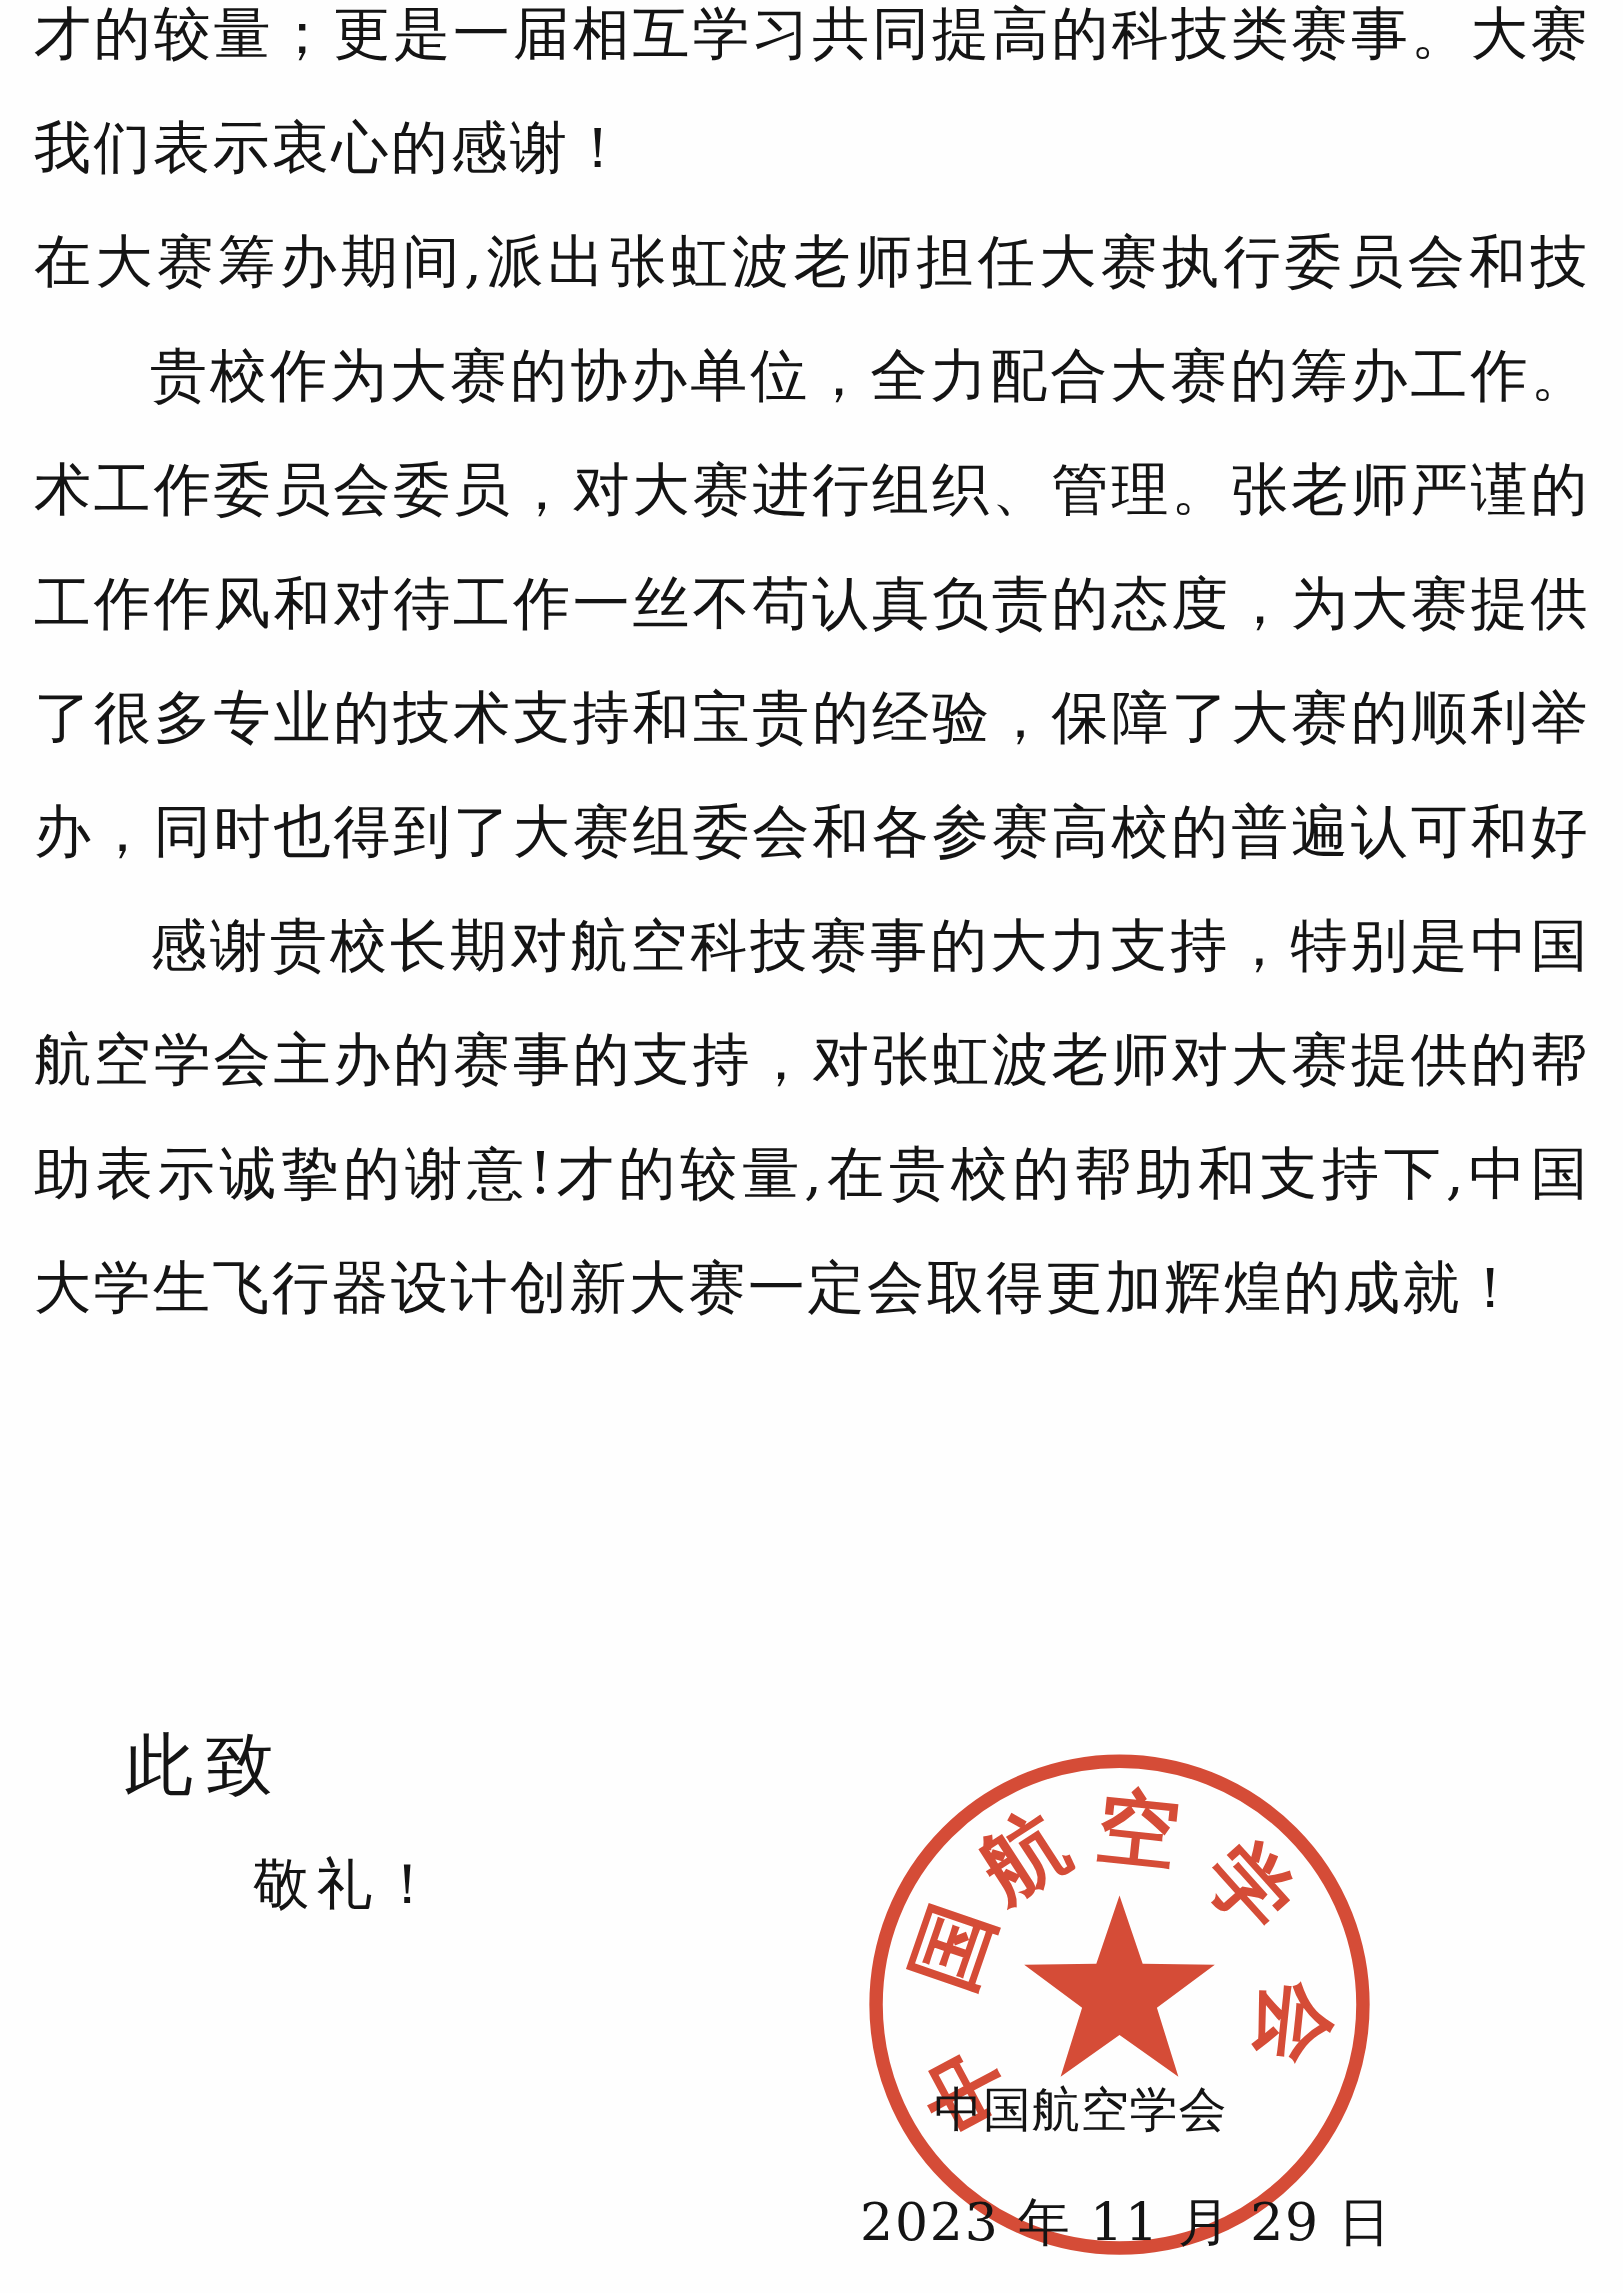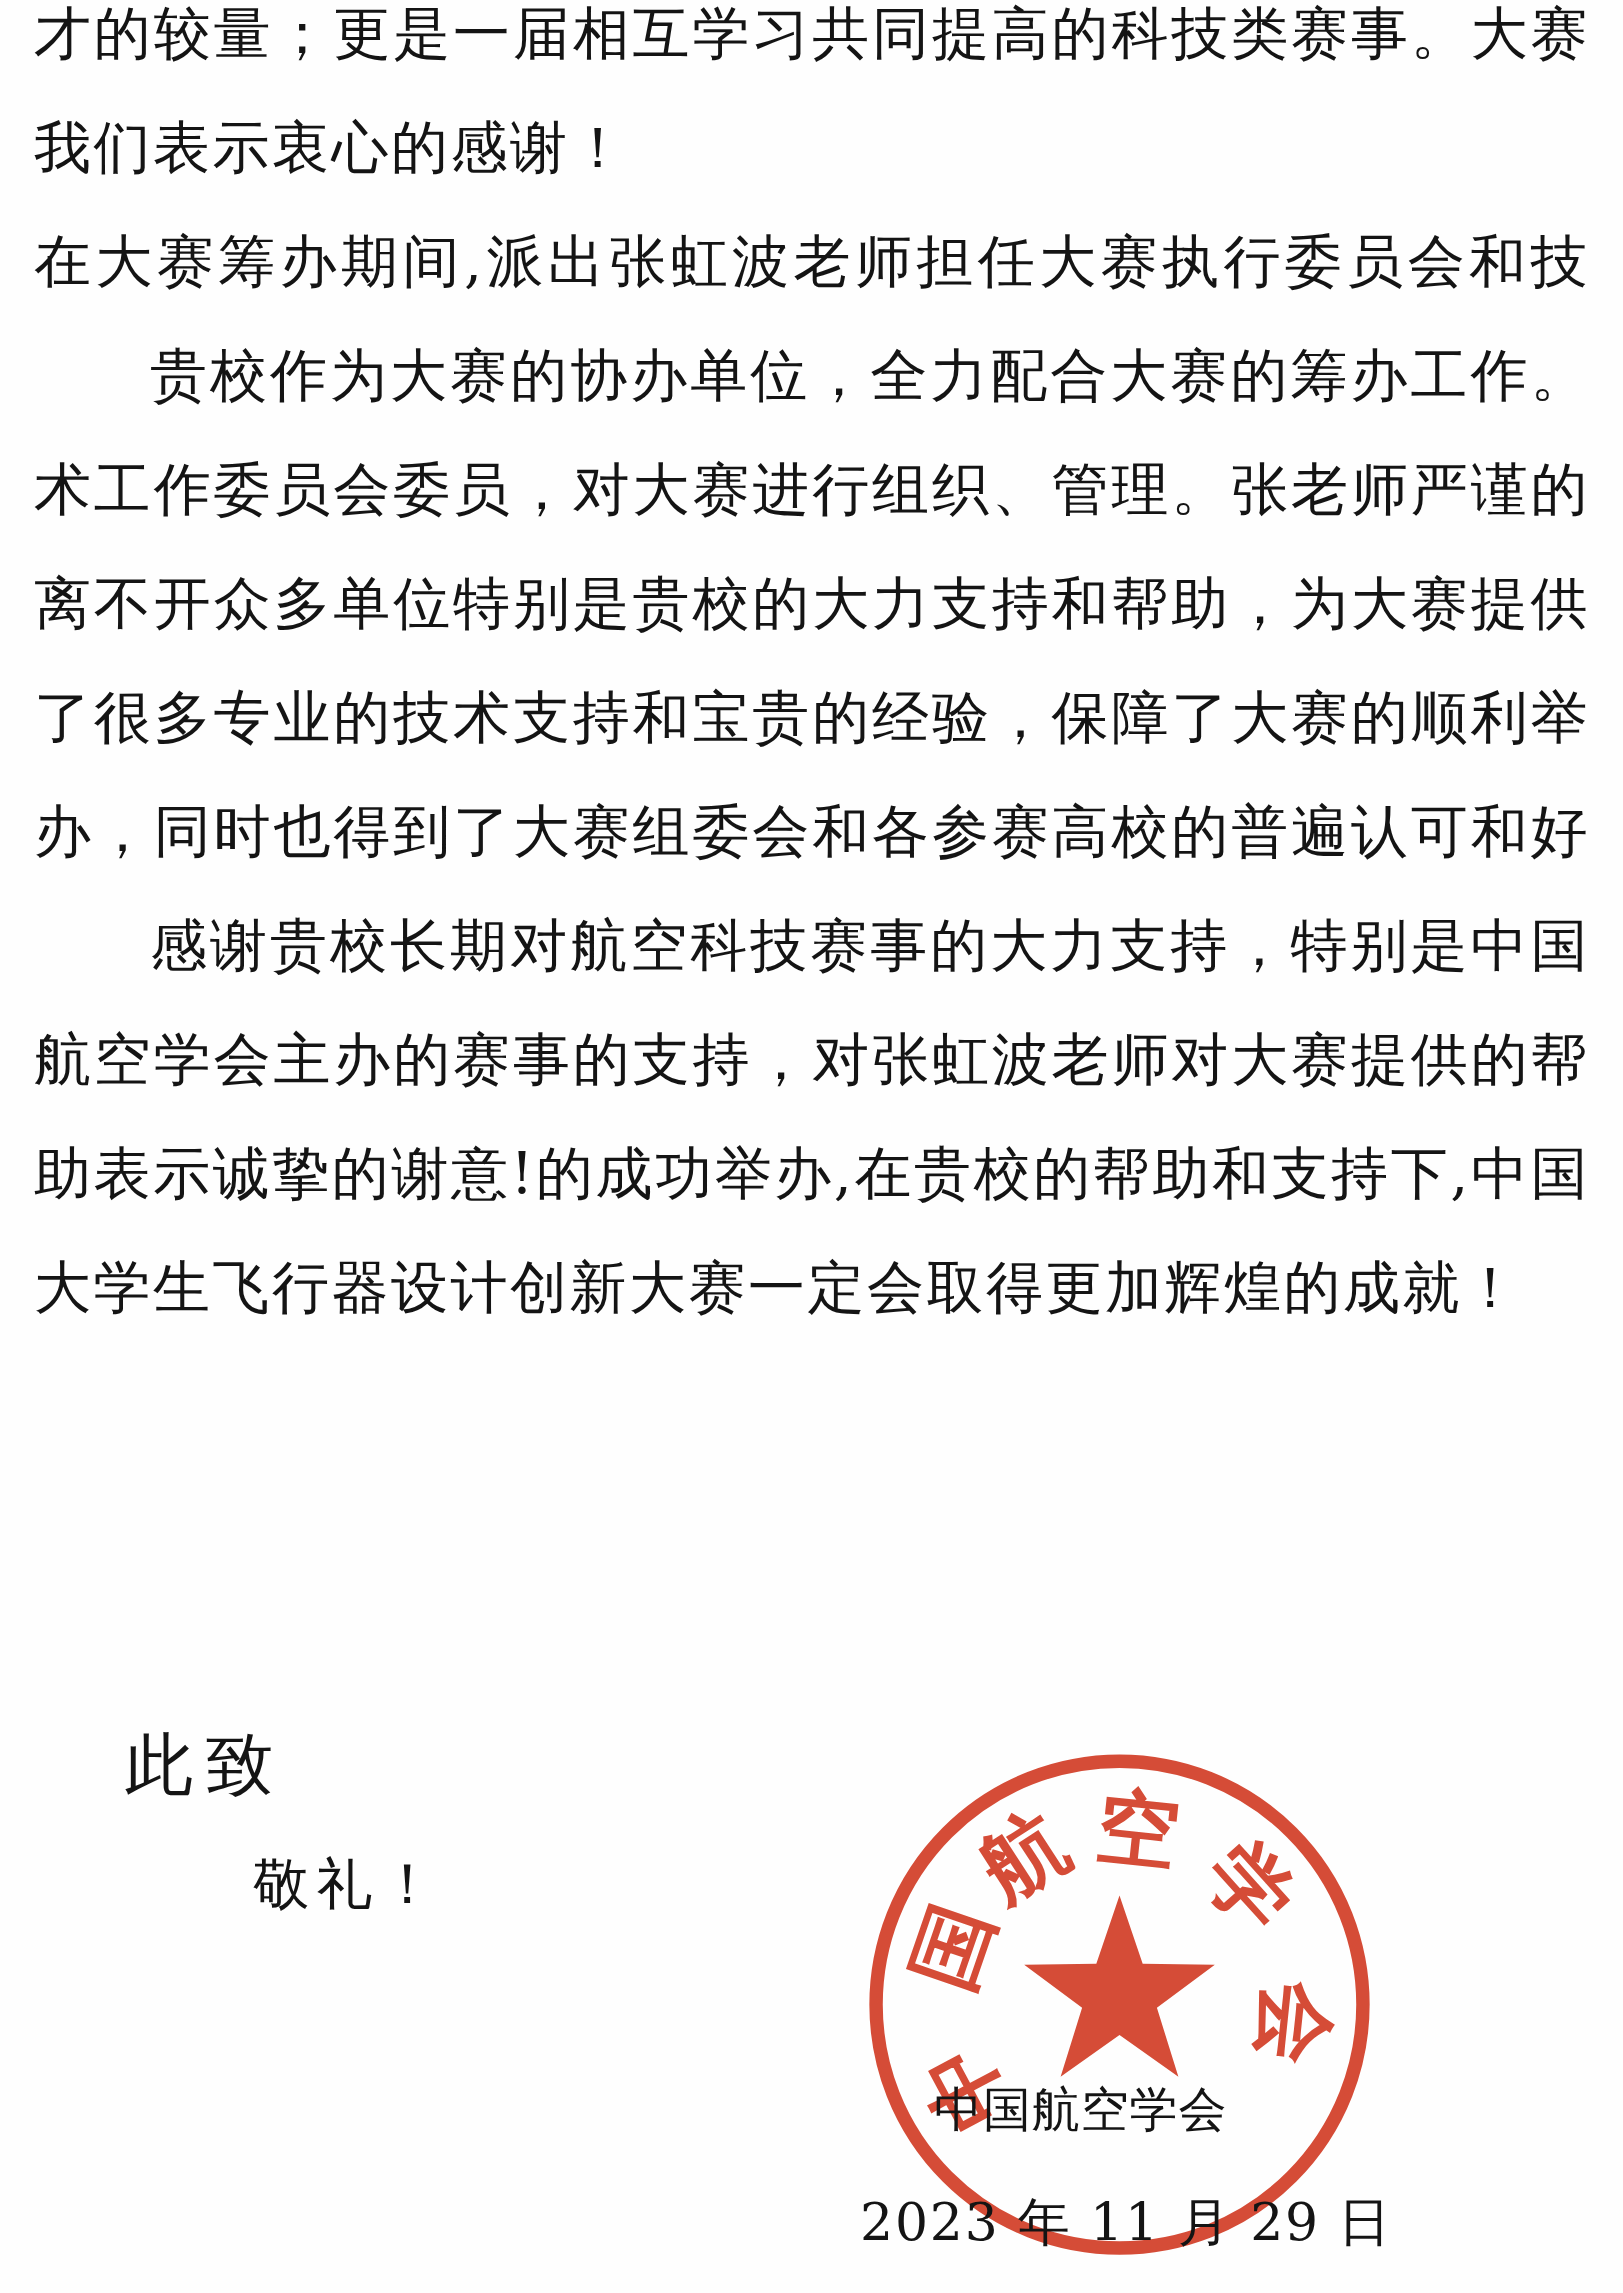--- a/index.html
+++ b/index.html
@@ -33,26 +33,26 @@
 <body style="color: rgb(20, 20, 20); background: rgb(254, 254, 254);">
 
 <div class="page">
 
   <div class="body-text" id="body-text">
       <div class="line just">才的较量；更是一届相互学习共同提高的科技类赛事。大赛</div>
       <div class="line">我们表示衷心的感谢！</div>
       <div class="line just">在大赛筹办期间,派出张虹波老师担任大赛执行委员会和技</div>
       <div class="line just ind">贵校作为大赛的协办单位，全力配合大赛的筹办工作。</div>
       <div class="line just">术工作委员会委员，对大赛进行组织、管理。张老师严谨的</div>
-      <div class="line just">离不开众多单位特别是贵校的大力支持和帮助，为大赛提供</div>
+      <div class="line just">工作作风和对待工作一丝不苟认真负责的态度，为大赛提供</div>
       <div class="line just">了很多专业的技术支持和宝贵的经验，保障了大赛的顺利举</div>
       <div class="line just">办，同时也得到了大赛组委会和各参赛高校的普遍认可和好</div>
       <div class="line just ind">感谢贵校长期对航空科技赛事的大力支持，特别是中国</div>
       <div class="line just">航空学会主办的赛事的支持，对张虹波老师对大赛提供的帮</div>
-      <div class="line just">助表示诚挚的谢意!的成功举办,在贵校的帮助和支持下,中国</div>
+      <div class="line just">助表示诚挚的谢意!才的较量,在贵校的帮助和支持下,中国</div>
       <div class="line">大学生飞行器设计创新大赛一定会取得更加辉煌的成就！</div>
     </div>
 
   <div class="salute-lead">此致</div>
 
   <div class="salute">敬礼！</div>
 
   <svg class="seal-svg" viewBox="-300 -310 600 622" xmlns="http://www.w3.org/2000/svg">
     <circle class="seal-ring" cx="0" cy="0" r="272"></circle>
     <polygon class="seal-star" points="0,-122 25.9,-45.6 106.5,-44.6 41.8,3.6 65.8,80.6 0,34 -65.8,80.6 -41.8,3.6 -106.5,-44.6 -25.9,-45.6"></polygon>

